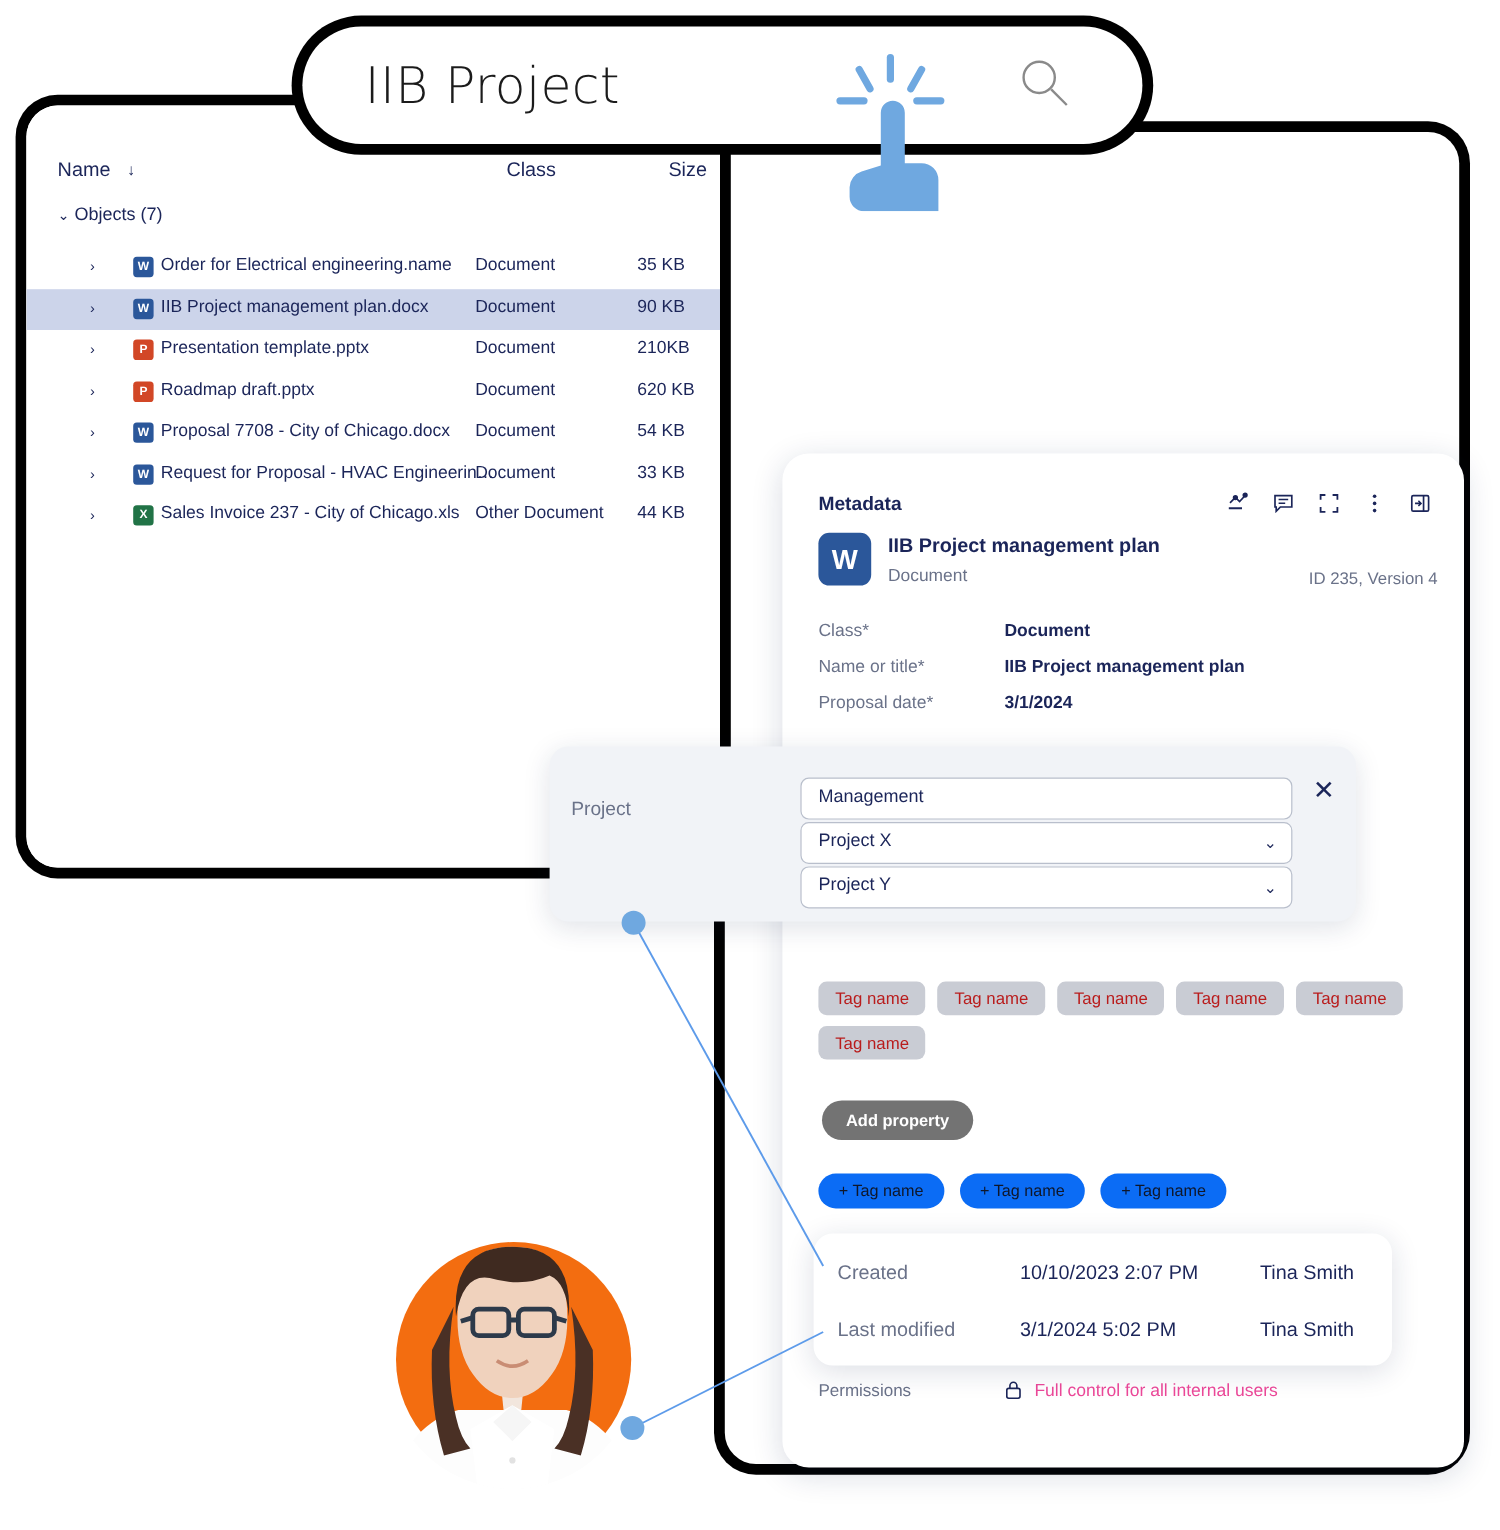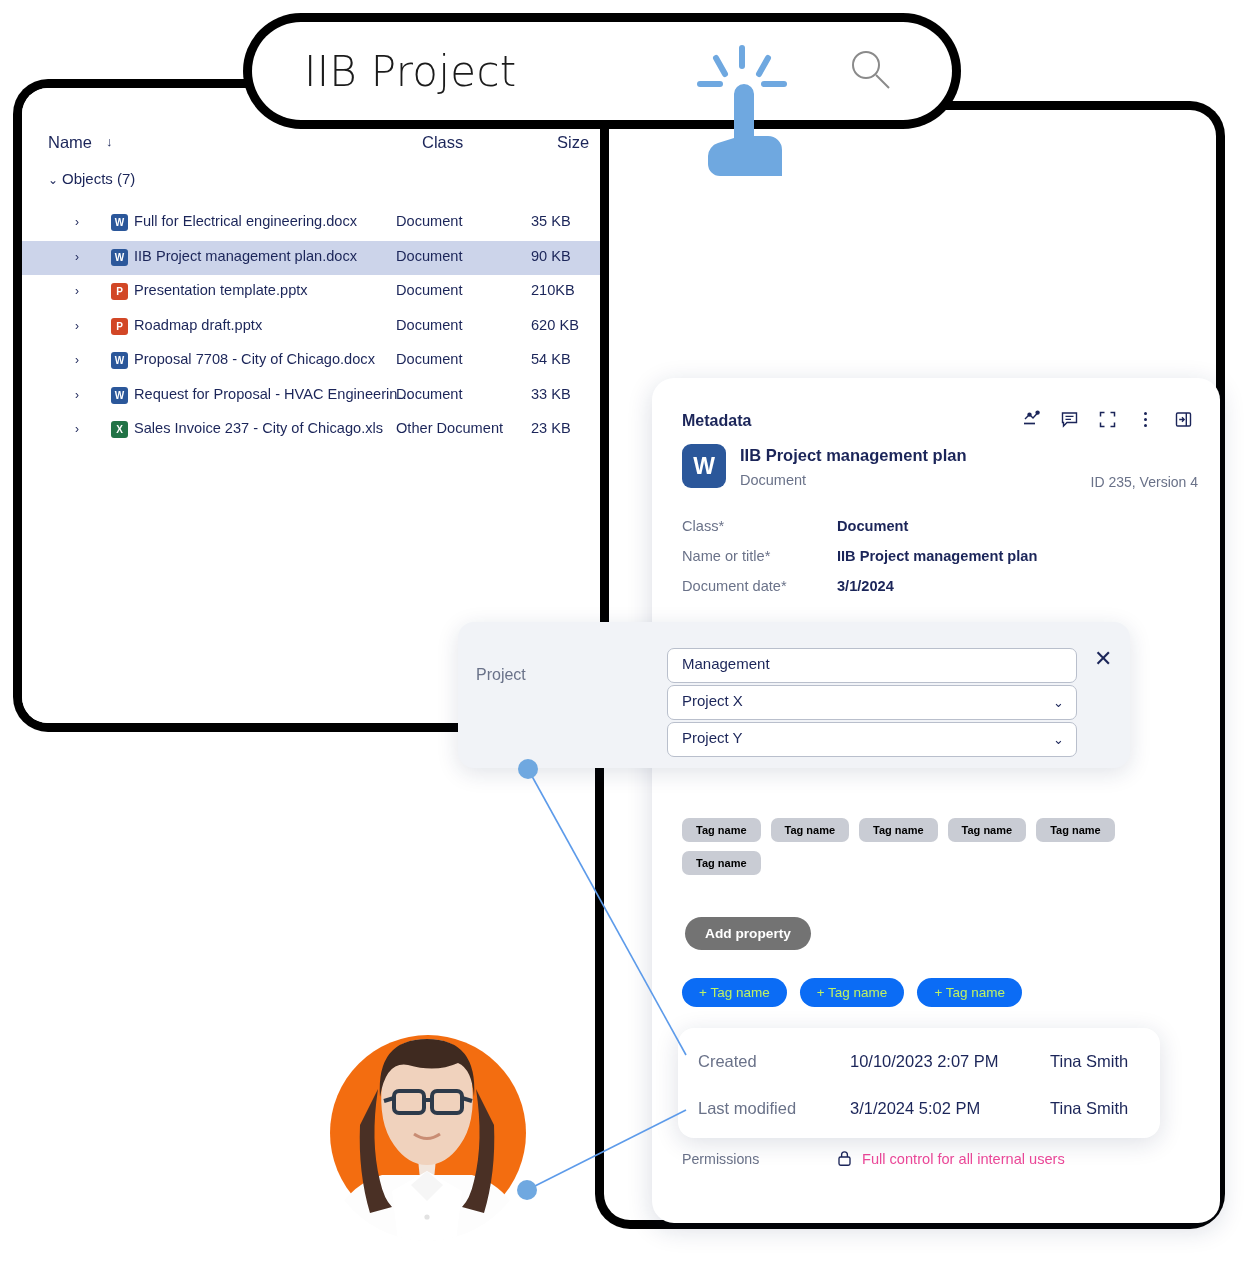--- a/index.html
+++ b/index.html
@@ -68,28 +68,28 @@
   .md-doc .dclass{position:absolute;left:58px;top:28px;font-size:14.5px;color:#6a7289;}
   .md-doc .dver{position:absolute;right:0;top:30px;font-size:14px;color:#6a7289;}
 
   .md-fields{position:absolute;left:30px;top:140px;right:22px;}
   .md-field{position:relative;height:30px;}
   .md-field .lbl{position:absolute;left:0;top:0;font-size:14.6px;color:#6a7289;}
   .md-field .val{position:absolute;left:155px;top:0;font-size:14.6px;font-weight:bold;color:#1b2559;}
 
   
   .tagwrap{position:absolute;left:30px;top:440px;right:22px;display:flex;flex-wrap:wrap;gap:9px 10px;}
-  .tag{background:#c9ccd4;color:#000000;border-radius:7px;padding:6px 14px;font-size:11px;white-space:nowrap;font-weight:bold;}
+  .tag{background:#c9ccd4;color:#b91c1c;border-radius:7px;padding:6px 14px;font-size:14px;white-space:nowrap;}
 
   .addprop{position:absolute;left:33px;top:539px;background:#737373;color:#fff;border:none;
            border-radius:17px;padding:9px 20px;font-size:13.7px;font-weight:bold;cursor:pointer;
            font-family:inherit;}
 
   .btagwrap{position:absolute;left:30px;top:600px;display:flex;gap:13px;}
-  .btag{background:#0b6cf5;color:#bef264;border:none;border-radius:15px;padding:7px 17px;
+  .btag{background:#0b6cf5;color:#0f172a;border:none;border-radius:15px;padding:7px 17px;
         font-size:13.5px;cursor:pointer;font-family:inherit;white-space:nowrap;}
 
   .permrow{position:absolute;left:30px;top:772px;right:22px;height:22px;}
   .permrow .lbl{position:absolute;left:0;top:1px;font-size:14.2px;color:#6a7289;}
   .permrow .lk{position:absolute;left:155px;top:0;}
   .permrow .ptxt{position:absolute;left:180px;top:1px;font-size:14.6px;color:#ec4899;}
 
   
   #projectPanel{position:absolute;left:458px;top:622px;width:672px;height:146px;
                 background:#f1f3f7;border-radius:16px;box-shadow:0 5px 22px rgba(20,35,80,.13);}
@@ -135,21 +135,21 @@
         <span class="col-class">Class</span>
         <span class="col-size">Size</span>
       </div>
       <div class="grp-row">
         <span class="chev">⌄</span><span>Objects (7)</span>
       </div>
       <div class="rows" id="fileRows">
           <div class="row">
             <span class="r-chev">›</span>
             <span class="r-ico ico-word">W</span>
-            <span class="r-name">Full for Electrical engineering.docx</span>
+            <span class="r-name">Order for Electrical engineering.name</span>
             <span class="r-class">Document</span>
             <span class="r-size">35 KB</span>
           </div>
           <div class="row sel">
             <span class="r-chev">›</span>
             <span class="r-ico ico-word">W</span>
             <span class="r-name">IIB Project management plan.docx</span>
             <span class="r-class">Document</span>
             <span class="r-size">90 KB</span>
           </div>
@@ -179,21 +179,21 @@
             <span class="r-ico ico-word">W</span>
             <span class="r-name">Request for Proposal - HVAC Engineerin…</span>
             <span class="r-class">Document</span>
             <span class="r-size">33 KB</span>
           </div>
           <div class="row">
             <span class="r-chev">›</span>
             <span class="r-ico ico-xls">X</span>
             <span class="r-name">Sales Invoice 237 - City of Chicago.xls</span>
             <span class="r-class">Other Document</span>
-            <span class="r-size">23 KB</span>
+            <span class="r-size">44 KB</span>
           </div>
         </div>
     </div>
   </div>
 
   <div id="metaCard">
     <div class="md-title">Metadata</div>
     <div class="md-tools">
       <span class="ti">
         <svg width="19" height="19" viewBox="0 0 19 19" fill="none" stroke="#1b2559" stroke-width="1.4">
@@ -240,21 +240,21 @@
     <div class="md-fields" id="mdFields">
         <div class="md-field">
           <span class="lbl">Class*</span>
           <span class="val">Document</span>
         </div>
         <div class="md-field">
           <span class="lbl">Name or title*</span>
           <span class="val">IIB Project management plan</span>
         </div>
         <div class="md-field">
-          <span class="lbl">Document date*</span>
+          <span class="lbl">Proposal date*</span>
           <span class="val">3/1/2024</span>
         </div>
       </div>
 
     <div class="tagwrap" id="tagWrap">
         <span class="tag">Tag name</span>
         <span class="tag">Tag name</span>
         <span class="tag">Tag name</span>
         <span class="tag">Tag name</span>
         <span class="tag">Tag name</span>

